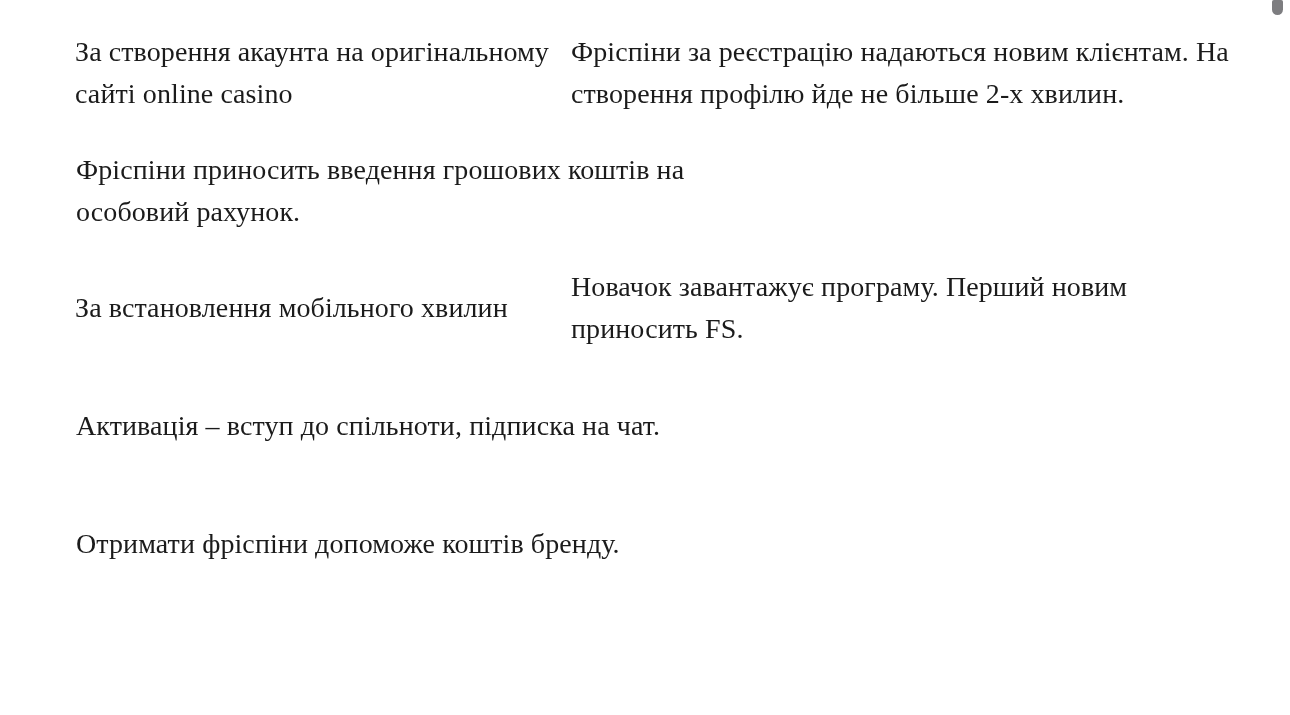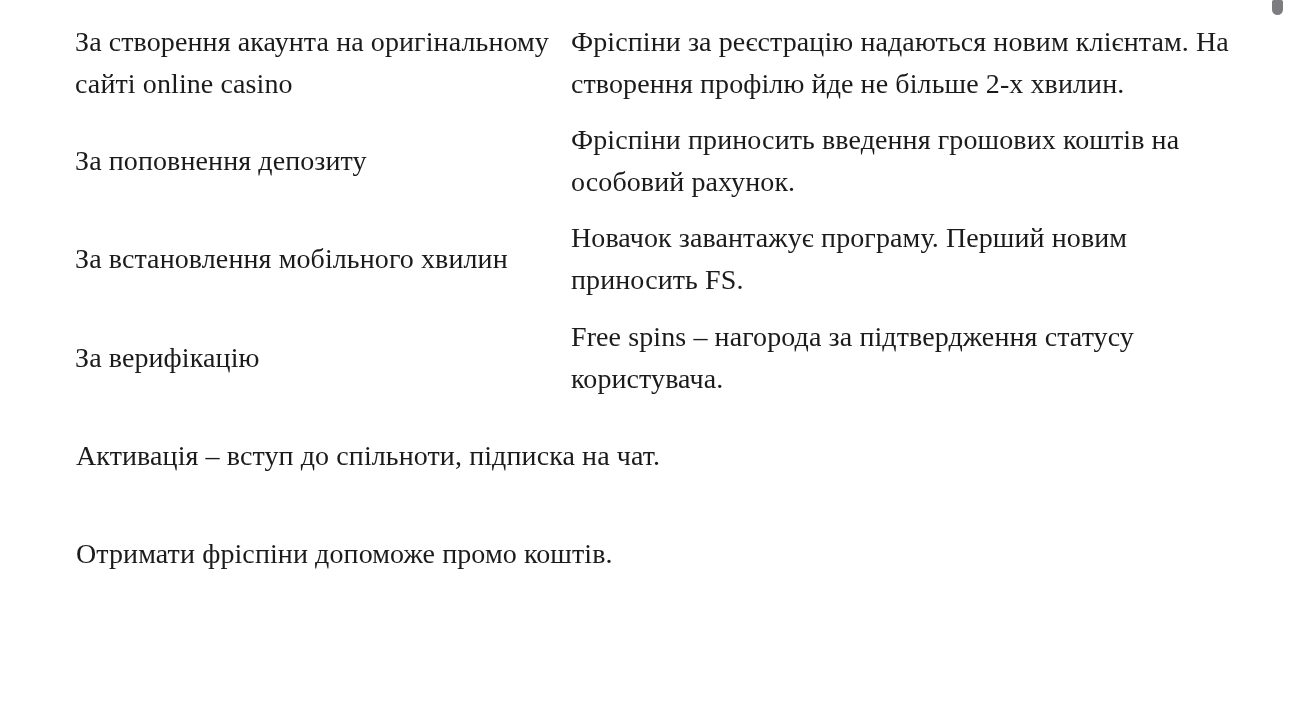--- a/index.html
+++ b/index.html
@@ -59,37 +59,32 @@
 <body style="background: rgb(255, 255, 255); color: rgb(27, 27, 27);">
 
 <div class="page">
   <div class="bonus-table" id="bonus-table">
   <div class="row">
     <div class="cell term">За створення акаунта на оригінальному сайті online casino</div>
     <div class="cell desc">Фріспіни за реєстрацію надаються новим клієнтам. На створення профілю йде не більше 2-х хвилин.</div>
   </div>
 
   <div class="row">
-    <div class="cell term">За поповнення депозиту</div>
     <div class="cell desc">Фріспіни приносить введення грошових коштів на особовий рахунок.</div>
   </div>
 
   <div class="row">
     <div class="cell term">За встановлення мобільного хвилин</div>
     <div class="cell desc">Новачок завантажує програму. Перший новим приносить FS.</div>
   </div>
 
-  <div class="row">
-    <div class="cell term">За верифікацію</div>
-    <div class="cell desc">Free spins – нагорода за підтвердження статусу користувача.</div>
-  </div>
 
   <div class="row">
     <div class="cell desc">Активація – вступ до спільноти, підписка на чат.</div>
   </div>
 
   <div class="row">
-    <div class="cell desc">Отримати фріспіни допоможе промо коштів.</div>
+    <div class="cell desc">Отримати фріспіни допоможе коштів бренду.</div>
   </div>
 </div>
 </div>
 
 <div class="scrollbar-thumb" style="background: rgb(125, 125, 128);"></div>
 
 </body></html>

